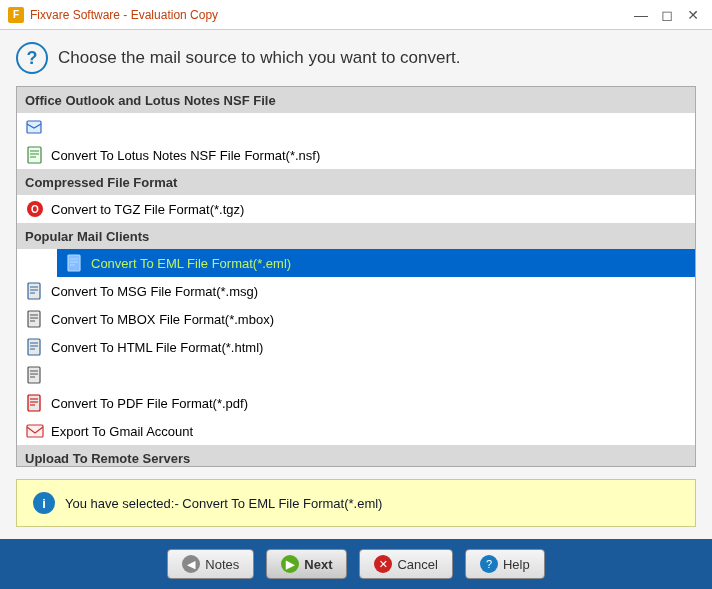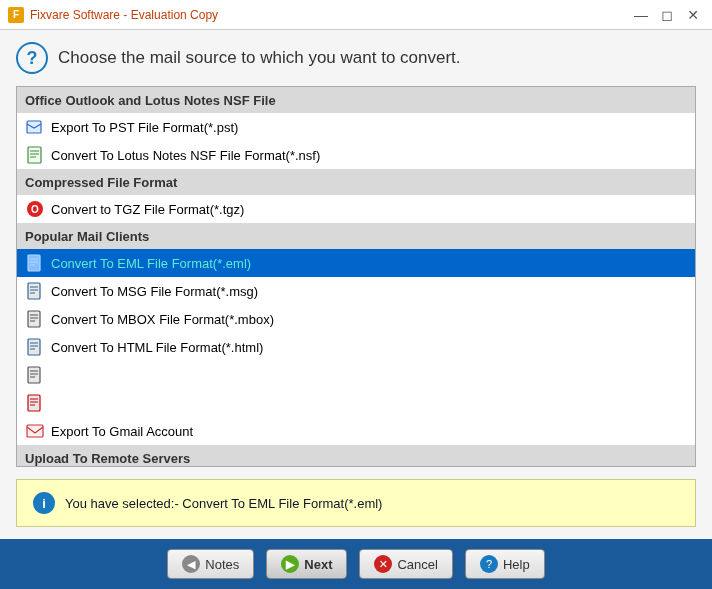--- a/index.html
+++ b/index.html
@@ -108,21 +108,22 @@
     }
     .list-item {
       display: flex;
       align-items: center;
       padding: 5px 8px;
       cursor: pointer;
       min-height: 26px;
     }
     .list-item.selected {
       background: #0066cc;
-      color: #5eead4;
+      color: #bef264;
+      margin-left: 40px;
     }
     .list-item.group-header {
       background: #d9d9d9;
       font-weight: bold;
       color: #333;
       cursor: default;
       padding: 5px 8px;
     }
 
     .item-icon {
@@ -239,21 +240,20 @@
   <div class="list-item group-header">
         <span>Office Outlook and Lotus Notes NSF File</span>
       </div>
       <div class="list-item">
         <span class="item-icon">
           <svg width="18" height="18" viewBox="0 0 18 18">
           <rect x="1" y="3" width="14" height="12" rx="1" fill="#ddeeff" stroke="#3366cc" stroke-width="1.2"></rect>
           <path d="M1 6 L8 10 L15 6" stroke="#3366cc" stroke-width="1.2" fill="none"></path>
         </svg>
         </span>
-        <span>Export To PST File Format(*.pst)</span>
       </div>
       <div class="list-item">
         <span class="item-icon">
           <svg width="18" height="18" viewBox="0 0 18 18">
           <rect x="2" y="1" width="13" height="16" rx="1" fill="#eeffee" stroke="#448844" stroke-width="1.2"></rect>
           <line x1="4" y1="5" x2="13" y2="5" stroke="#448844" stroke-width="1"></line>
           <line x1="4" y1="8" x2="13" y2="8" stroke="#448844" stroke-width="1"></line>
           <line x1="4" y1="11" x2="10" y2="11" stroke="#448844" stroke-width="1"></line>
         </svg>
         </span>
@@ -330,20 +330,21 @@
       </div>
       <div class="list-item">
         <span class="item-icon">
           <svg width="16" height="18" viewBox="0 0 16 18">
         <rect x="1" y="1" width="12" height="16" rx="1" fill="#e8e8e8" stroke="#cc0000" stroke-width="1.2"></rect>
         <line x1="3" y1="5" x2="11" y2="5" stroke="#cc0000" stroke-width="1"></line>
         <line x1="3" y1="8" x2="11" y2="8" stroke="#cc0000" stroke-width="1"></line>
         <line x1="3" y1="11" x2="8" y2="11" stroke="#cc0000" stroke-width="1"></line>
       </svg>
         </span>
+        <span>Convert To PDF File Format(*.pdf)</span>
       </div>
       <div class="list-item">
         <span class="item-icon">
           <svg width="18" height="18" viewBox="0 0 18 18">
           <rect x="1" y="3" width="16" height="12" rx="1" fill="#fff0f0" stroke="#cc3333" stroke-width="1.2"></rect>
           <path d="M1 5 L9 11 L17 5" stroke="#cc3333" stroke-width="1.2" fill="none"></path>
         </svg>
         </span>
         <span>Export To Gmail Account</span>
       </div>

